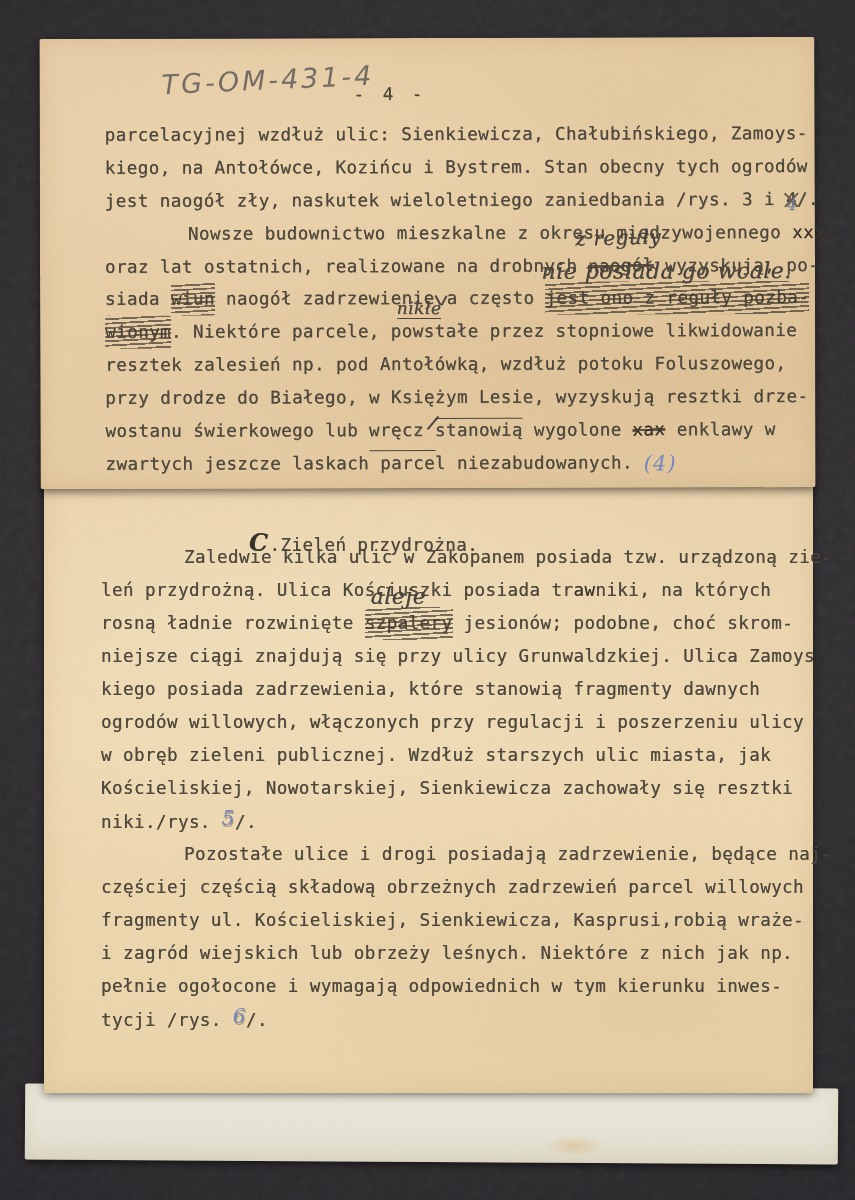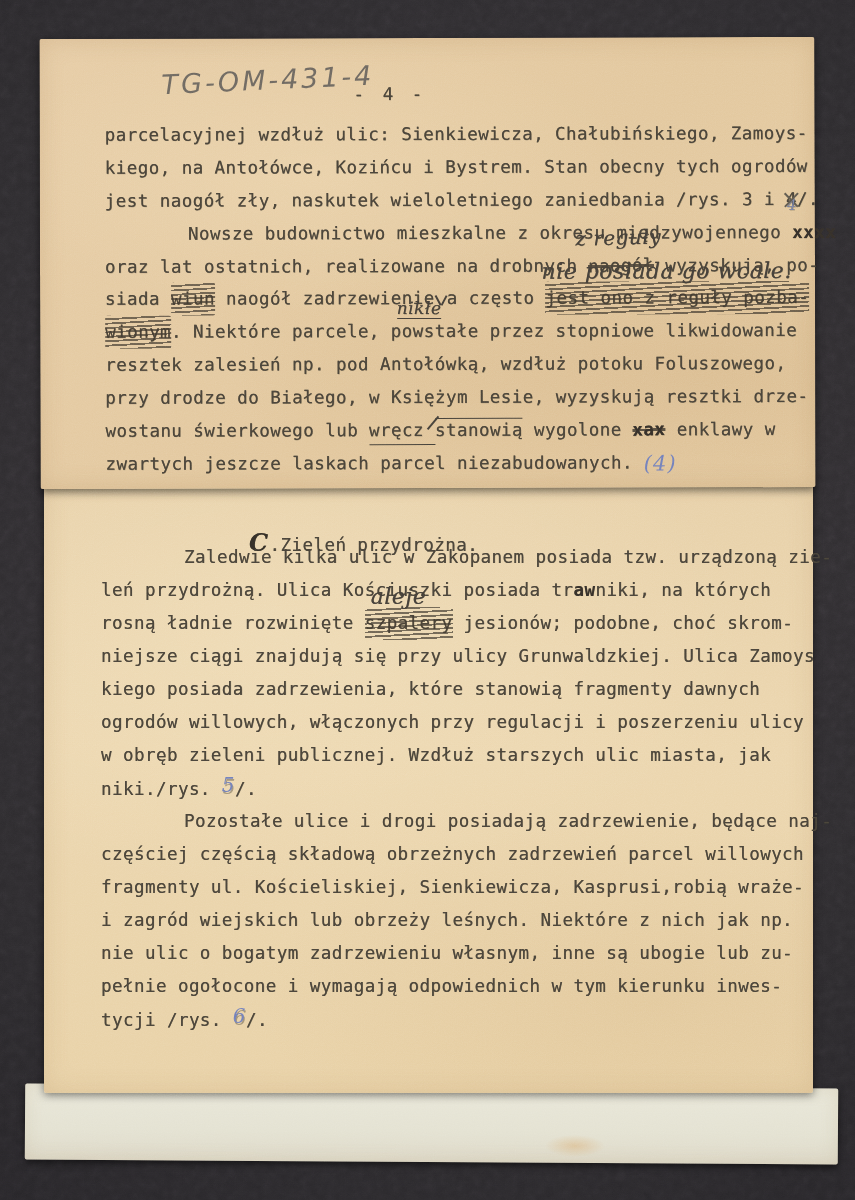--- a/index.html
+++ b/index.html
@@ -54,27 +54,27 @@
     font-size:24px;color:#352f27;margin-right:1px;}
 
   
   .hand{font-family:"DejaVu Serif",serif;font-style:italic;color:#45403a;}
   .note{position:absolute;white-space:nowrap;line-height:1;letter-spacing:.5px;}
   .struck1{display:inline-block;position:relative;transform:rotate(-1.2deg);
     background:linear-gradient(to bottom,transparent 46%,rgba(58,52,44,.8) 46%,rgba(58,52,44,.8) 54%,transparent 54%);}
   .scrib{display:inline-block;position:relative;color:rgba(66,59,49,.85);
     background:repeating-linear-gradient(177deg,transparent 0 2.6px,rgba(56,50,42,.68) 2.6px 4.4px);
     border-radius:2px;}
-  .otype{font-weight:bold;color:#36302a;}
+  .otype{font-weight:normal;color:#36302a;}
   .xout{position:relative;display:inline-block;color:#4a443a;}
   .xout::before,.xout::after{content:'';position:absolute;left:-4px;right:-4px;top:48%;
     height:1.7px;background:#615b50;}
   .xout::before{transform:rotate(46deg);}
   .xout::after{transform:rotate(-46deg);}
-  .uhand{border-bottom:1.7px solid #45413a;padding-bottom:4px;}
+  .uhand{border-bottom:1.7px solid #45413a;padding-bottom:10px;}
   .ohand{position:relative;border-top:1.7px solid #45413a;padding-top:1px;}
   .ohand::before{content:'';position:absolute;left:-11px;top:3px;width:17px;height:1.7px;
     background:#45413a;transform:rotate(-50deg);}
   .caretwrap{position:relative;display:inline-block;width:12px;height:12px;vertical-align:-2px;}
   .caretwrap::before,.caretwrap::after{content:'';position:absolute;top:1px;width:1.8px;height:11px;background:#45403a;}
   .caretwrap::before{left:2px;transform:rotate(-28deg);}
   .caretwrap::after{right:2px;transform:rotate(28deg);}
   .pencilblue{color:#7b84a6;}
   .figblue{display:inline-block;font-family:"DejaVu Serif",serif;font-style:italic;
     color:#7280bb;font-size:20px;transform:translateY(-3px);
@@ -111,26 +111,26 @@
       <span class="head-c">C</span><span>.Zieleń przydrożna.</span>
     </div>
     <div class="tcol tcol-bot">
       <div class="tline ind"><span>Zaledwie kilka ulic w Zakopanem posiada tzw. urządzoną zie-</span></div>
       <div class="tline"><span>leń przydrożną. Ulica Kościuszki posiada tr</span><span class="otype">aw</span><span>niki, na których</span></div>
       <div class="tline"><span>rosną ładnie rozwinięte </span><span class="scrib"><span>szpalery</span><span class="note hand n-aleje">aleje</span></span><span> jesionów; podobne, choć skrom-</span></div>
       <div class="tline"><span>niejsze ciągi znajdują się przy ulicy Grunwaldzkiej. Ulica Zamoys</span></div>
       <div class="tline"><span>kiego posiada zadrzewienia, które stanowią fragmenty dawnych</span></div>
       <div class="tline"><span>ogrodów willowych, włączonych przy regulacji i poszerzeniu ulicy</span></div>
       <div class="tline"><span>w obręb zieleni publicznej. Wzdłuż starszych ulic miasta, jak</span></div>
+      <div class="tline"><span>Kościeliskiej, Nowotarskiej, Sienkiewicza zachowały się resztki</span></div>
       <div class="tline"><span>niki./rys. </span><span class="figblue">5</span><span>/.</span></div>
       <div class="tline ind"><span>Pozostałe ulice i drogi posiadają zadrzewienie, będące naj-</span></div>
       <div class="tline"><span>częściej częścią składową obrzeżnych zadrzewień parcel willowych</span></div>
       <div class="tline"><span>fragmenty ul. Kościeliskiej, Sienkiewicza, Kasprusi,robią wraże-</span></div>
       <div class="tline"><span>i zagród wiejskich lub obrzeży leśnych. Niektóre z nich jak np.</span></div>
-      <div class="tline"><span>nie ulic o bogatym zadrzewieniu własnym, inne są ubogie lub zu-</span></div>
       <div class="tline"><span>pełnie ogołocone i wymagają odpowiednich w tym kierunku inwes-</span></div>
       <div class="tline"><span>tycji /rys. </span><span class="figblue">6</span><span>/.</span></div>
     </div>
   </div>
 
   <div class="sheet sheet-top">
     <div class="code">TG-OM-431-4</div>
     <div class="pageno typed">- 4 -</div>
     <div class="tcol tcol-top">
       <div class="tline"><span>parcelacyjnej wzdłuż ulic: Sienkiewicza, Chałubińskiego, Zamoys-</span></div>

